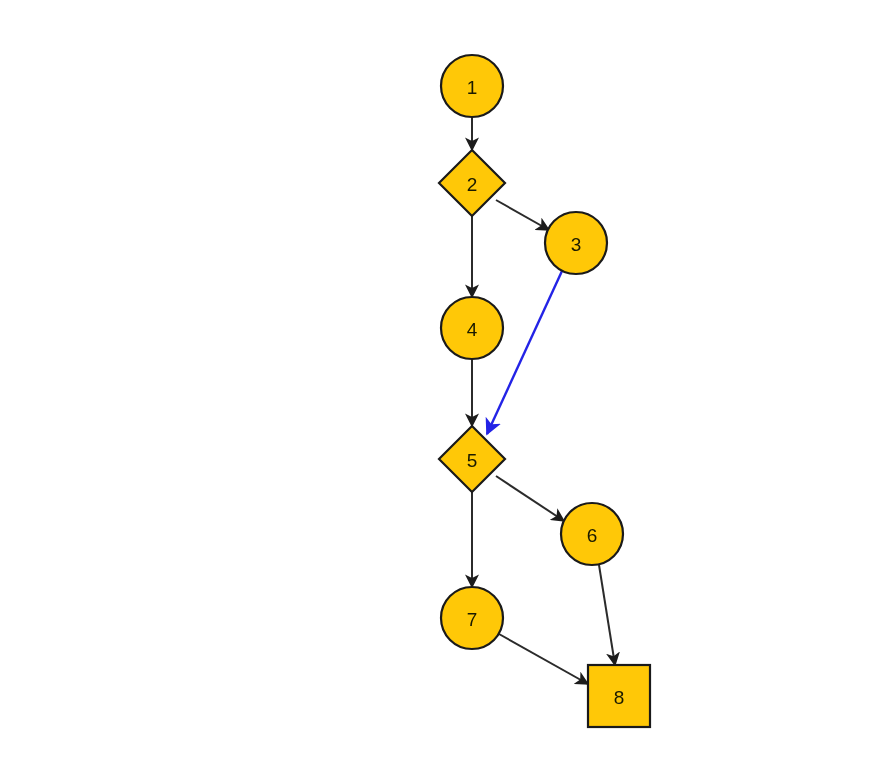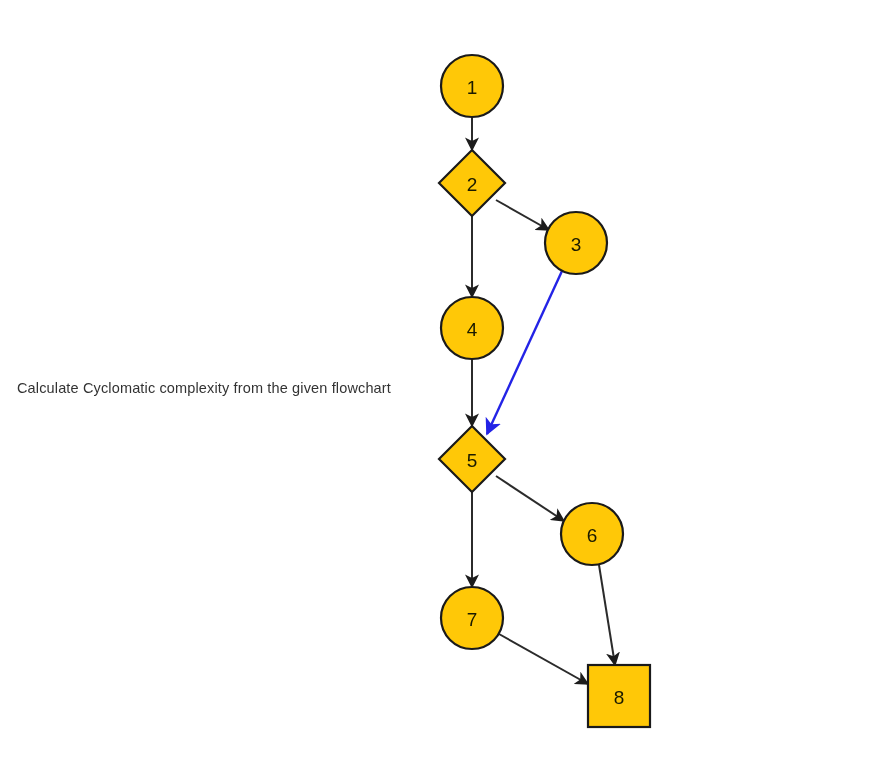--- a/index.html
+++ b/index.html
@@ -66,21 +66,20 @@
   .arrow-head-blue {
     fill: #2323E6;
     stroke: none;
   }
 </style>
 </head>
 <body>
 
 <div id="canvas-root">
 
-  <div id="prompt-text">Calculate Cyclomatic complexity from the given flowchart</div>
 
   <svg id="flow-svg" width="889" height="770" viewBox="0 0 889 770">
 
     <defs>
       <marker id="arrow-black" viewBox="0 0 10 10" refX="9" refY="5" markerWidth="7" markerHeight="7" orient="auto-start-reverse">
         <path d="M 0 0 L 10 5 L 0 10 L 2.6 5 z" class="arrow-head"></path>
       </marker>
       <marker id="arrow-blue" viewBox="0 0 10 10" refX="9" refY="5" markerWidth="7" markerHeight="7" orient="auto-start-reverse">
         <path d="M 0 0 L 10 5 L 0 10 L 2.6 5 z" class="arrow-head-blue"></path>
       </marker>

